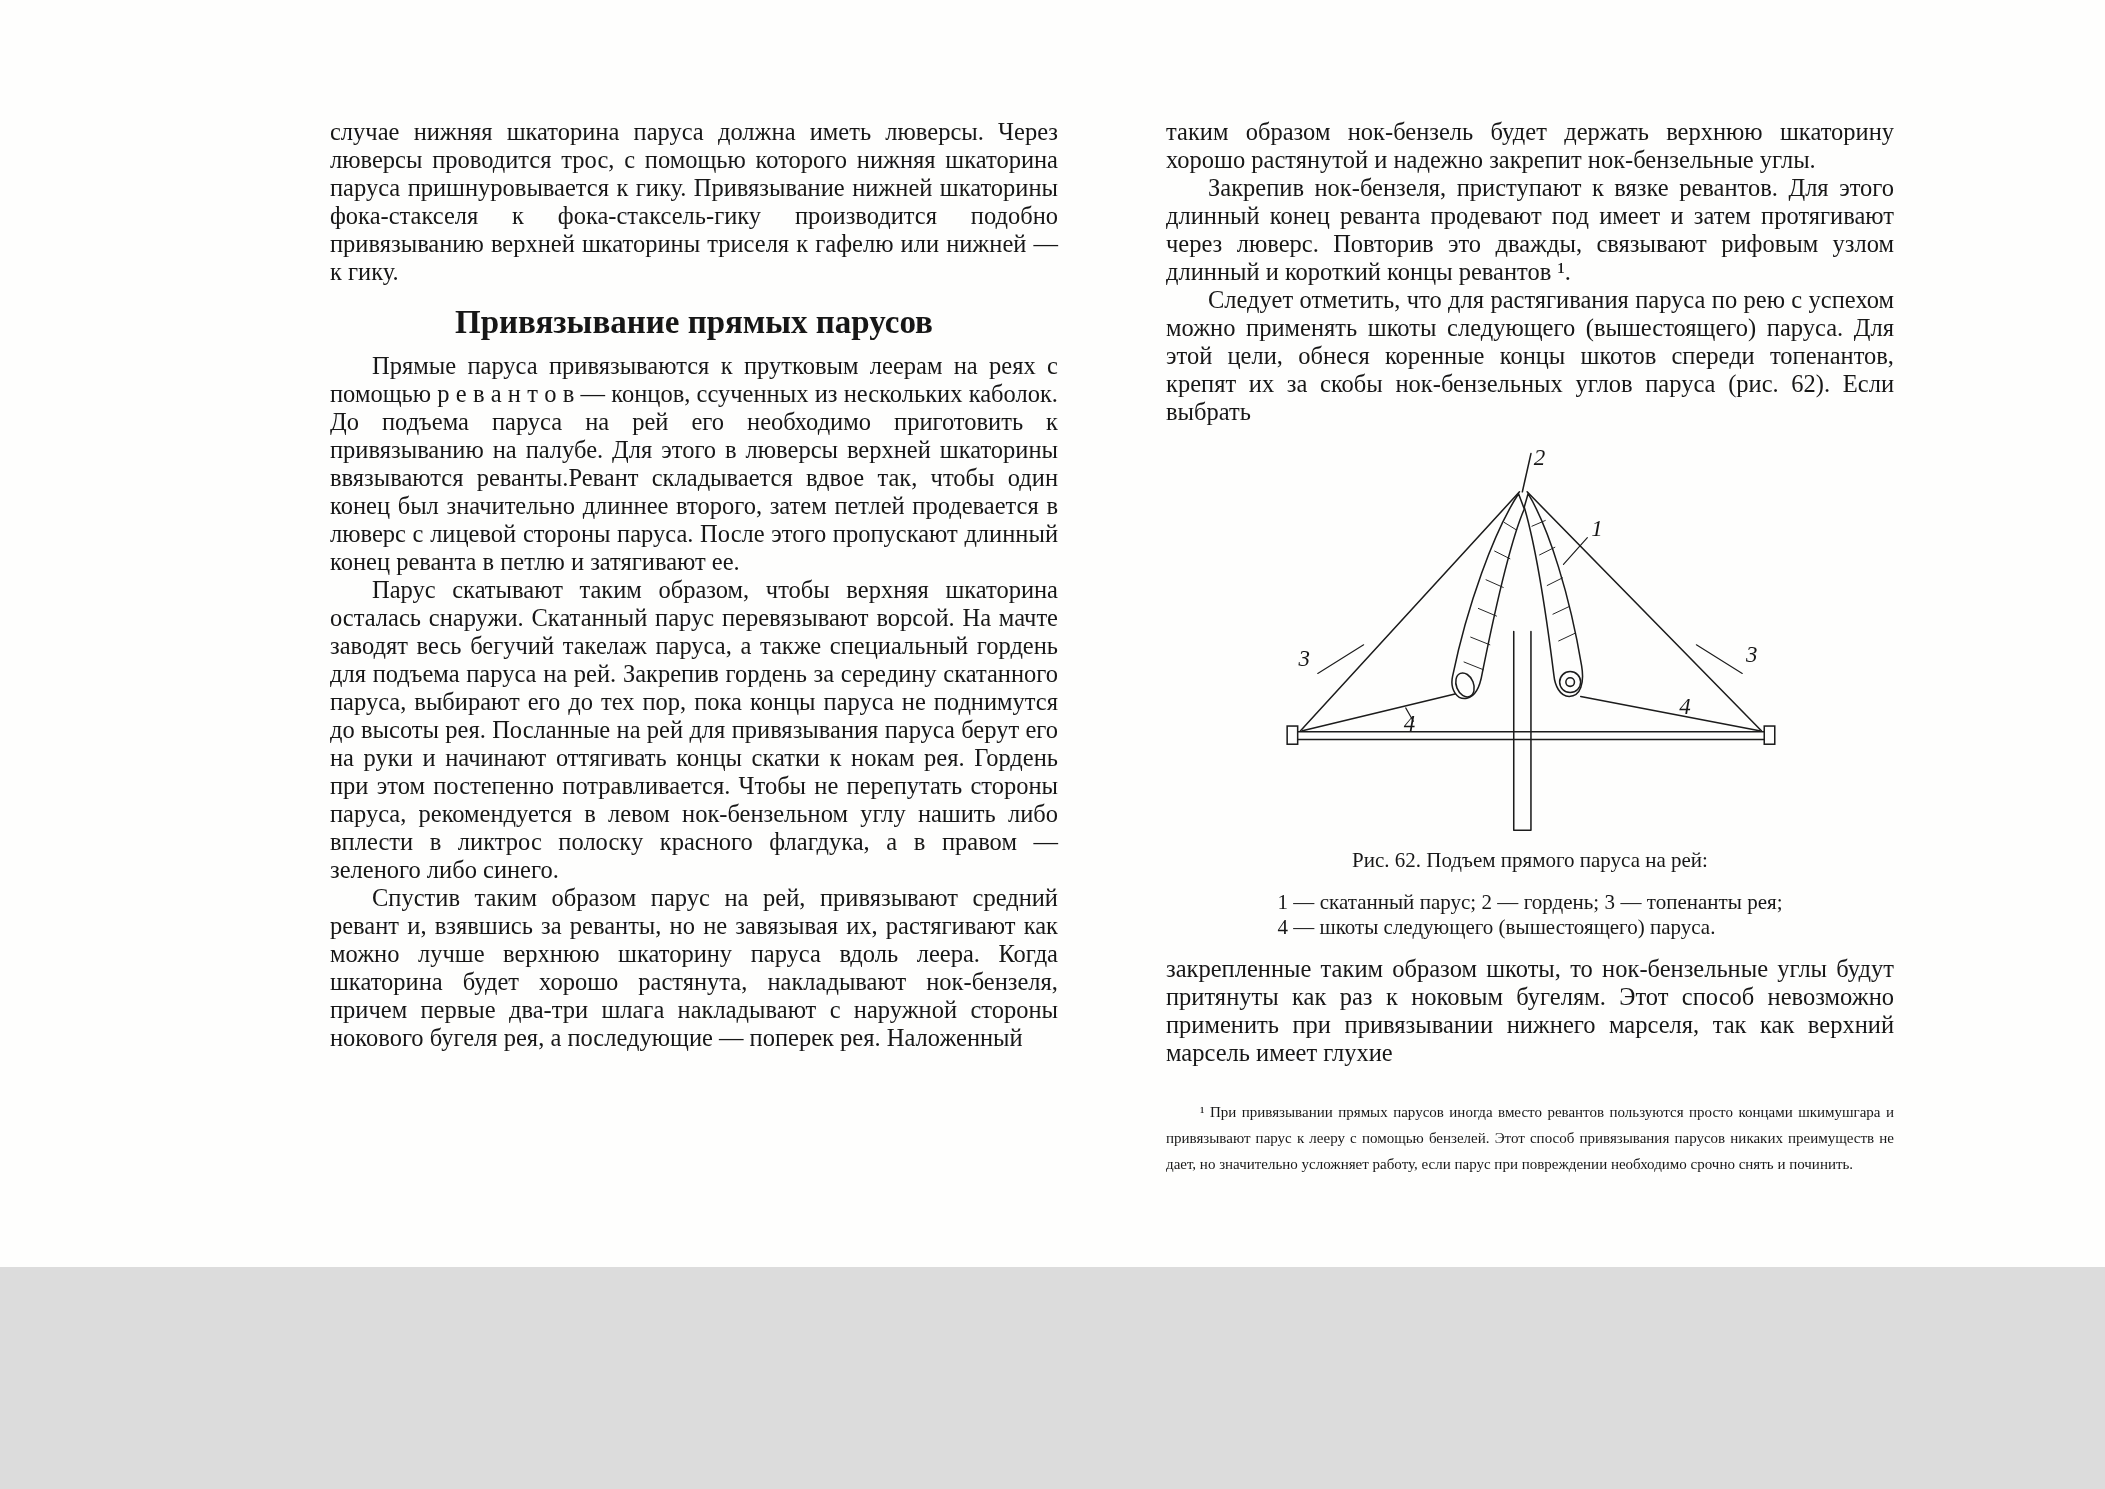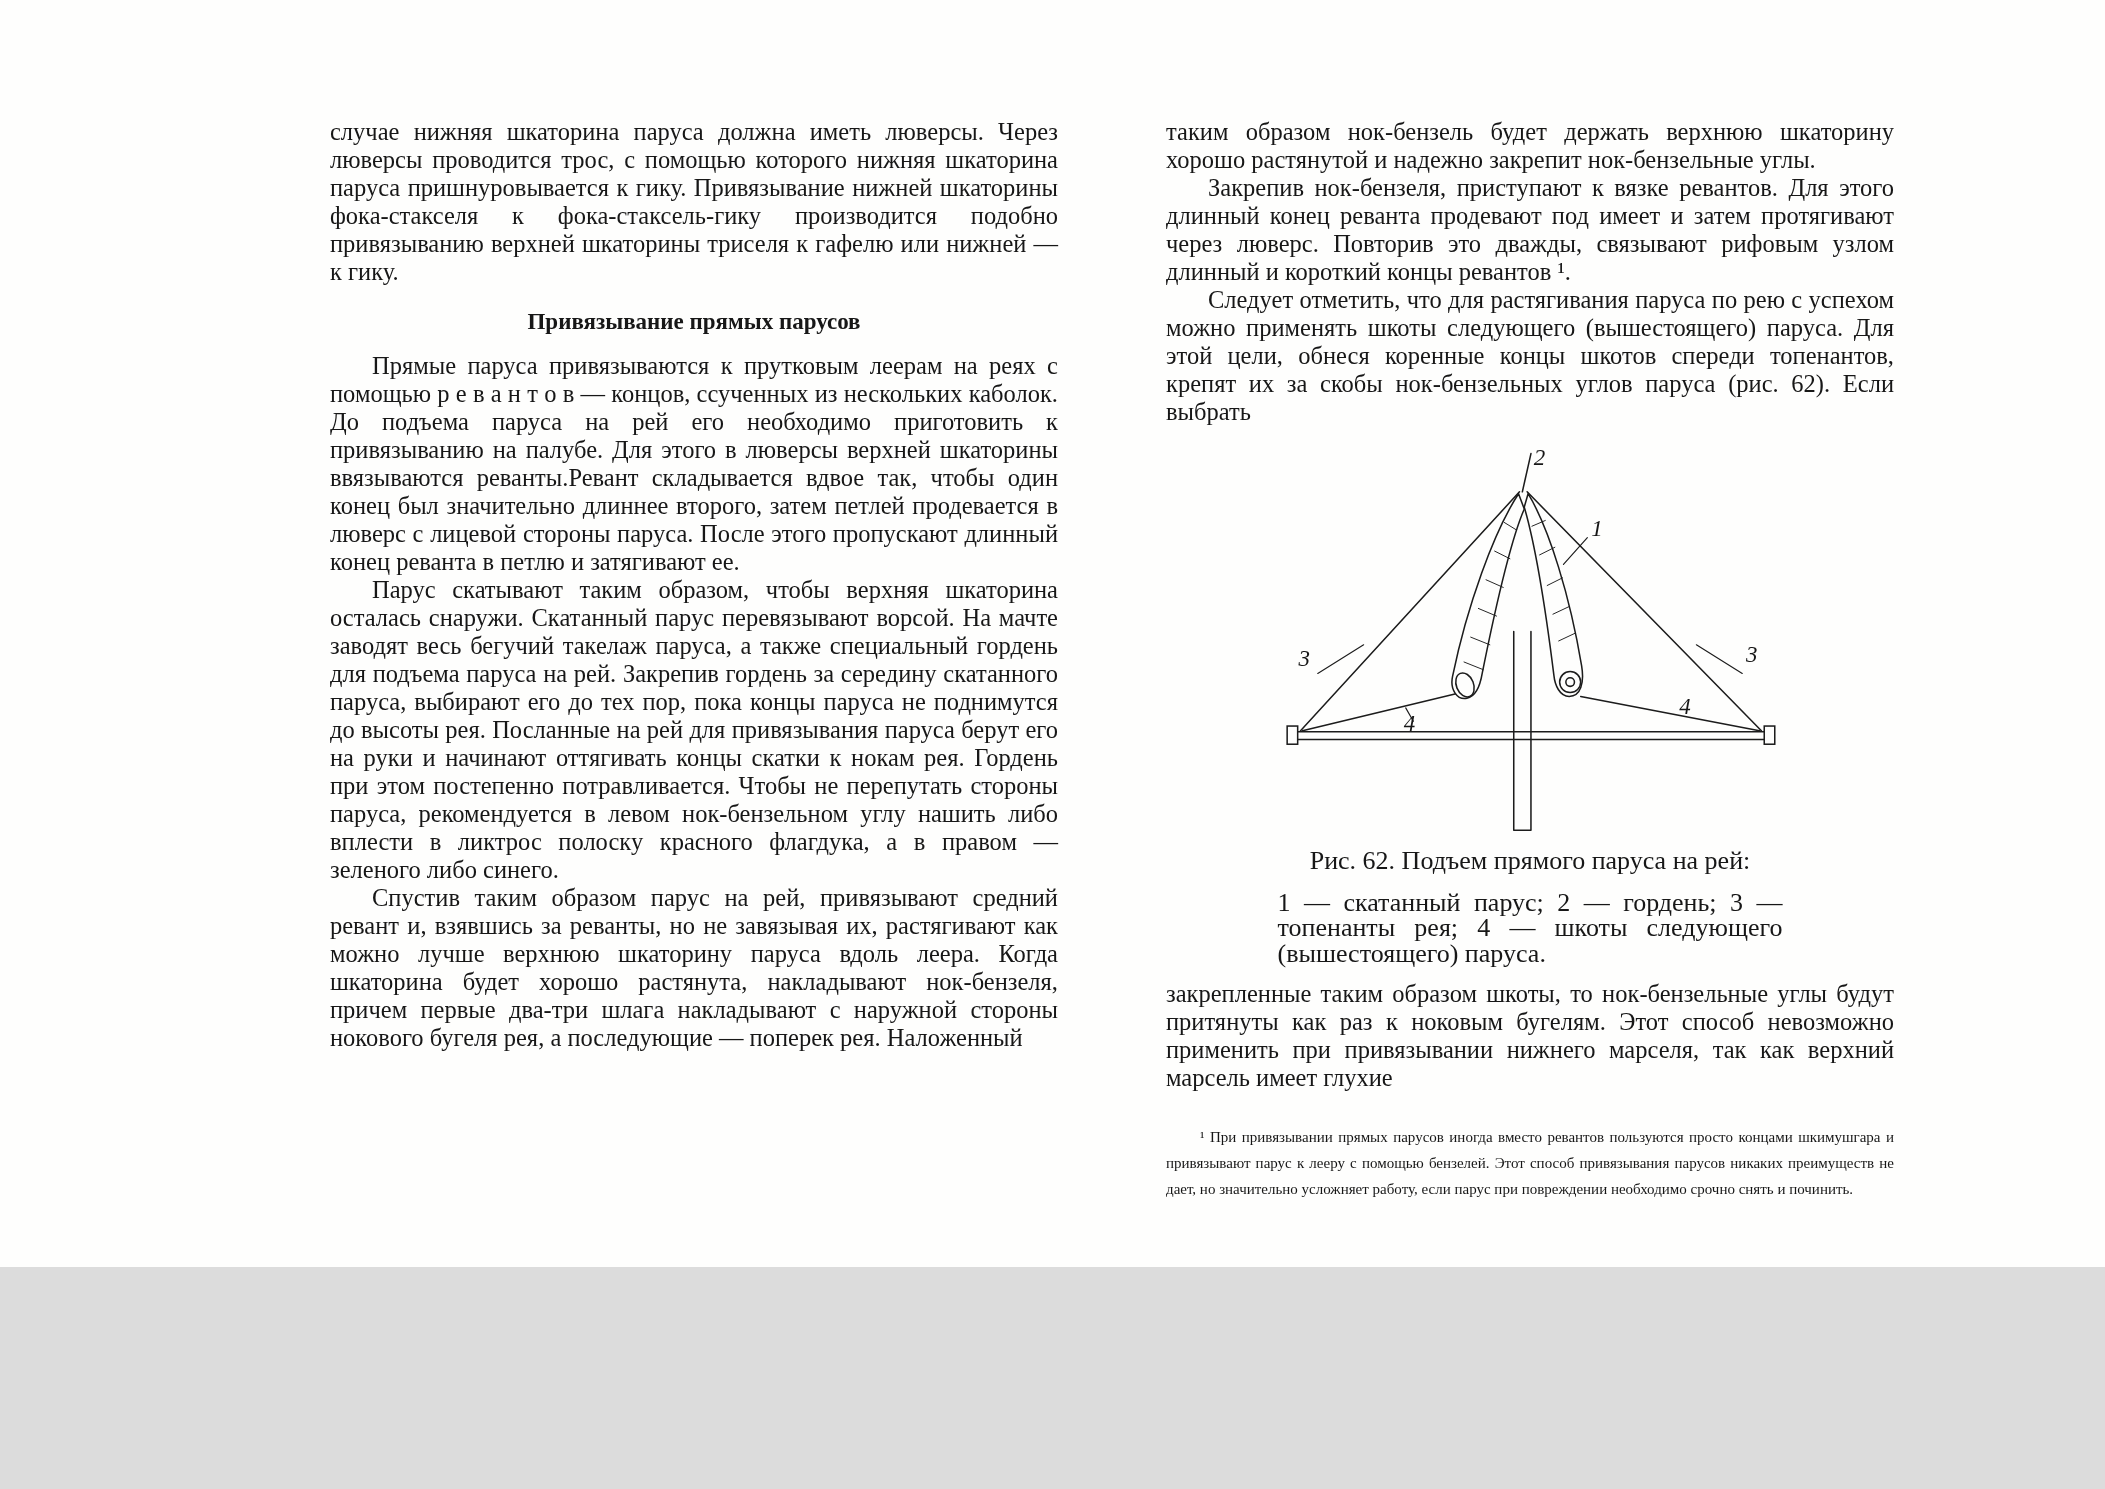--- a/index.html
+++ b/index.html
@@ -12,25 +12,25 @@
   .col{
     position:absolute;top:118px;width:728px;
     font-size:24.5px;line-height:28px;text-align:justify;
   }
   .col-left{left:330px;}
   .col-right{left:1166px;}
   .col p{margin:0;text-indent:42px;}
   .col p.cont{text-indent:0;}
   .heading{
     font-weight:bold;text-align:center;
-    margin:22px 0 16px;font-size:23px;line-height:28px;
+    margin:22px 0 16px;font-size:33px;line-height:28px;
   }
   .figure{margin:18px 0 14px;}
   .fig-svg{display:block;margin:0 auto;width:560px;height:392px;}
-  .fig-caption{width:505px;margin:12px auto 0;font-size:26px;line-height:25.5px;}
+  .fig-caption{width:505px;margin:12px auto 0;font-size:21px;line-height:25.5px;}
   .cap-title{text-align:center;}
   .cap-legend{text-align:justify;font-style:italic;margin-top:16px;}
   .cap-legend{font-style:normal;}
   .footnote{
     margin-top:32px;font-size:15px;line-height:26px;
     text-align:justify;text-indent:34px;
   }
   .pagenum{position:absolute;top:1286px;font-size:15px;}
   .pagenum-left{left:330px;}
   .pagenum-right{left:1166px;width:728px;text-align:center;}

